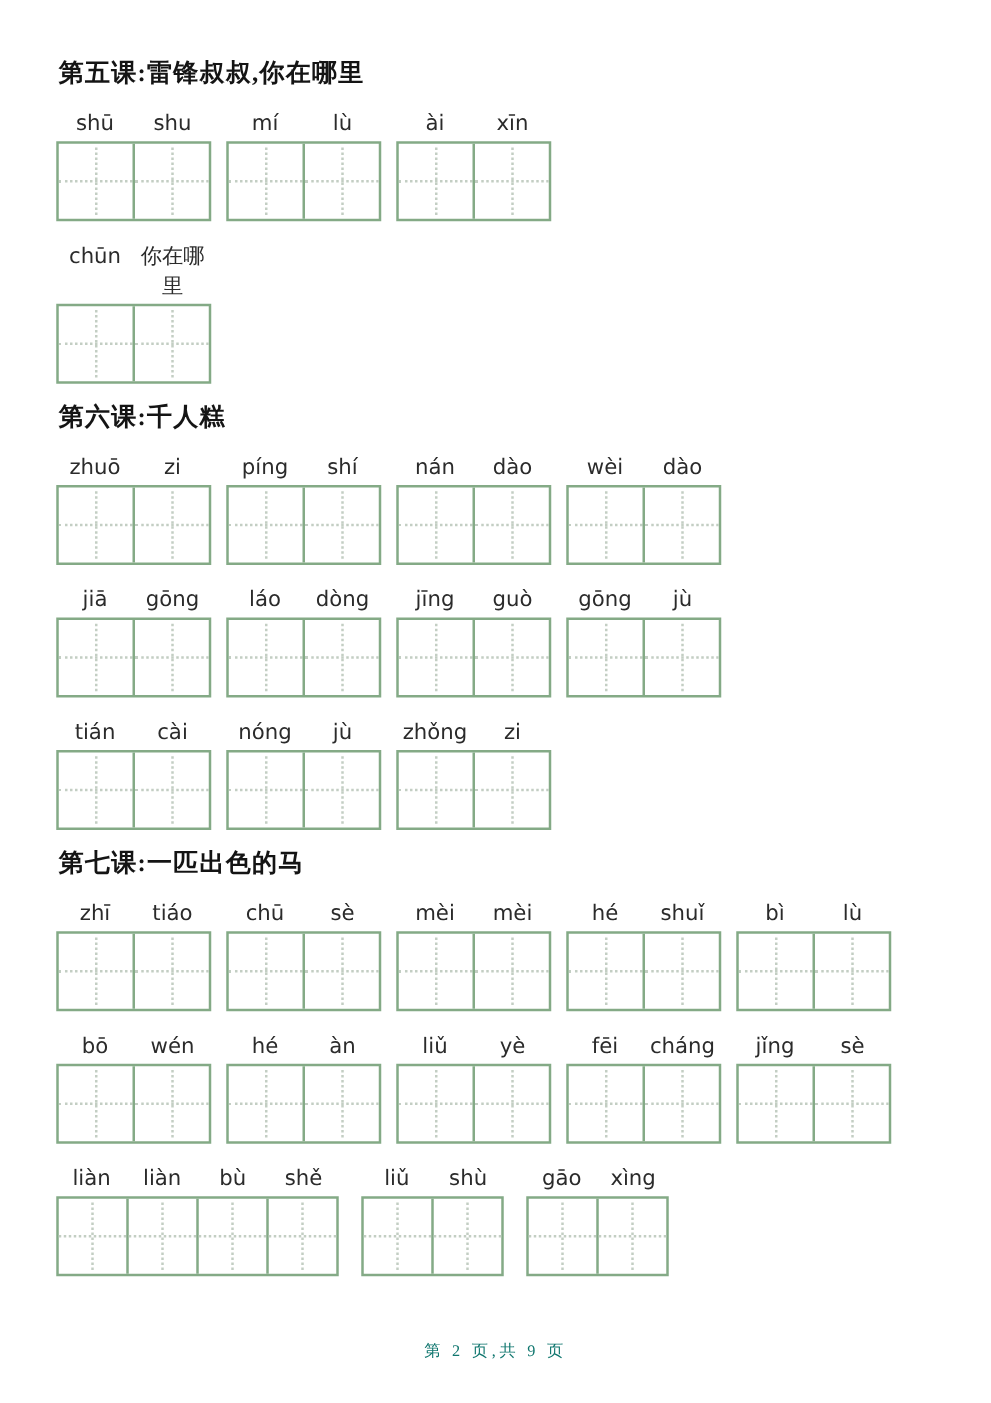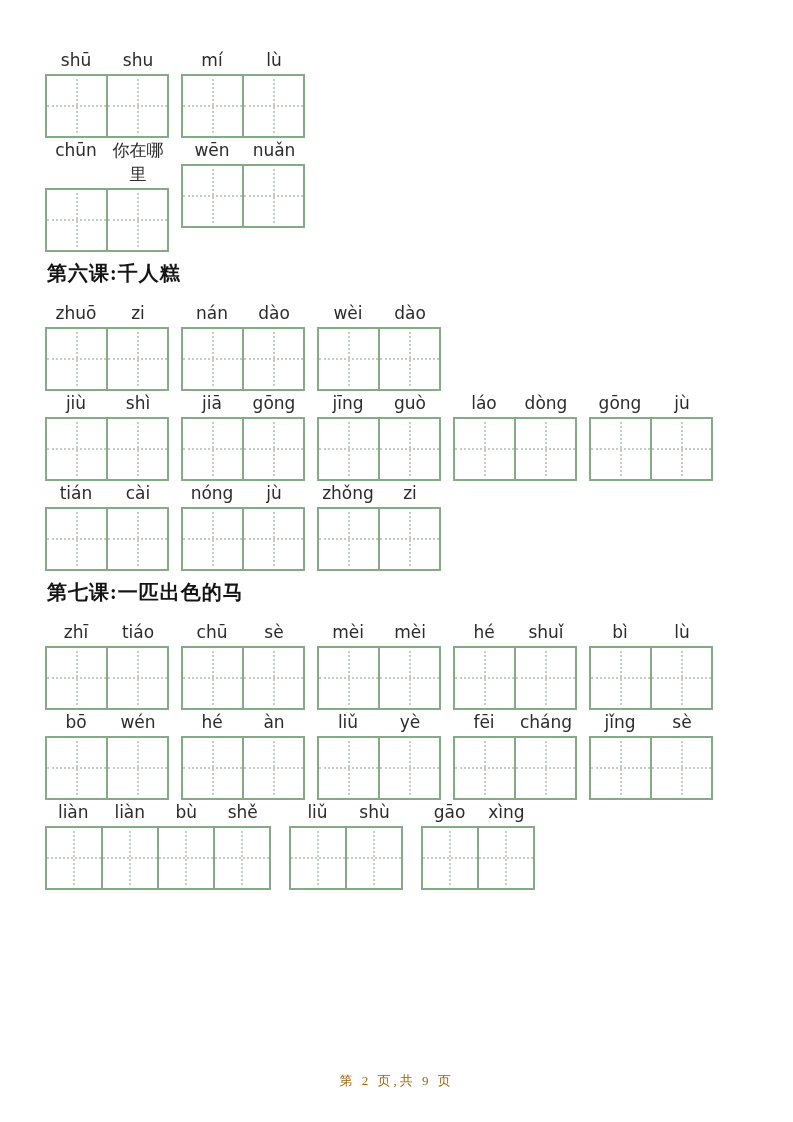--- a/index.html
+++ b/index.html
@@ -12,21 +12,21 @@
   }
   .content { padding:48px 0 0 45px; }
   .section { margin-bottom:10px; }
   .section-title {
     font-family:"Liberation Serif", serif;
     font-weight:700; font-size:20px; line-height:23px;
     color:var(--title);
     margin:0 0 16px 2px;
     letter-spacing:1px;
   }
-  .word-row { display:flex; }
+  .word-row { display:flex; margin-bottom:16px; }
   .group { display:flex; flex-direction:column; margin-right:12px; }
   .pinyin-row { display:flex; width:100%; margin-bottom:2px; }
   .pinyin {
     flex:1; text-align:center;
     font-size:17px; line-height:24px; color:var(--ink);
   }
   .boxes { display:flex; border:2px solid var(--grid); background:#fff; }
   .cell { width:59px; height:60px; position:relative; border-left:2px solid var(--grid); }
   .cell:first-child { border-left:none; }
   .cell::before {
@@ -36,29 +36,30 @@
   .cell::after {
     content:""; position:absolute; top:50%; left:0; right:0; height:0;
     border-top:2px dotted var(--dash); margin-top:-1px;
   }
   .word-row.compact .group { margin-right:18px; }
   .word-row.compact .cell { width:54px; }
   .footer {
     position:absolute; left:0; right:0; top:1072px;
     text-align:center;
     font-family:"Liberation Serif", serif;
-    font-size:13px; color:#a16207; letter-spacing:3px;
+    font-size:13px; color:#0f766e; letter-spacing:3px;
   }
 </style>
 </head>
 <body style="--grid: #84aa86; --dash: #c3cec3; --ink: #2b2b2b; --title: #141414;">
 
 <div class="page">
   <main class="content" id="sections-root">
       <section class="section">
+        <h2 class="section-title">第五课:雷锋叔叔,你在哪里</h2>
         <div class="word-row">
           <div class="group">
             <div class="pinyin-row">
               <span class="pinyin">shū</span>
               <span class="pinyin">shu</span>
             </div>
             <div class="boxes">
               <span class="cell"></span>
               <span class="cell"></span>
             </div>
@@ -66,36 +67,36 @@
           <div class="group">
             <div class="pinyin-row">
               <span class="pinyin">mí</span>
               <span class="pinyin">lù</span>
             </div>
             <div class="boxes">
               <span class="cell"></span>
               <span class="cell"></span>
             </div>
           </div>
+          <div class="group">
+            <div class="pinyin-row">
+              <span class="pinyin">ài</span>
+              <span class="pinyin">xīn</span>
+            </div>
+            <div class="boxes">
+              <span class="cell"></span>
+              <span class="cell"></span>
+            </div>
+          </div>
         </div>
         <div class="word-row">
           <div class="group">
             <div class="pinyin-row">
               <span class="pinyin">chūn</span>
               <span class="pinyin">你在哪里</span>
-            </div>
-            <div class="boxes">
-              <span class="cell"></span>
-              <span class="cell"></span>
-            </div>
-          </div>
-          <div class="group">
-            <div class="pinyin-row">
-              <span class="pinyin">wēn</span>
-              <span class="pinyin">nuǎn</span>
             </div>
             <div class="boxes">
               <span class="cell"></span>
               <span class="cell"></span>
             </div>
           </div>
         </div>
       </section>
       <section class="section">
         <h2 class="section-title">第六课:千人糕</h2>
@@ -105,20 +106,30 @@
               <span class="pinyin">zhuō</span>
               <span class="pinyin">zi</span>
             </div>
             <div class="boxes">
               <span class="cell"></span>
               <span class="cell"></span>
             </div>
           </div>
           <div class="group">
             <div class="pinyin-row">
+              <span class="pinyin">píng</span>
+              <span class="pinyin">shí</span>
+            </div>
+            <div class="boxes">
+              <span class="cell"></span>
+              <span class="cell"></span>
+            </div>
+          </div>
+          <div class="group">
+            <div class="pinyin-row">
               <span class="pinyin">nán</span>
               <span class="pinyin">dào</span>
             </div>
             <div class="boxes">
               <span class="cell"></span>
               <span class="cell"></span>
             </div>
           </div>
           <div class="group">
             <div class="pinyin-row">
@@ -127,52 +138,42 @@
             </div>
             <div class="boxes">
               <span class="cell"></span>
               <span class="cell"></span>
             </div>
           </div>
         </div>
         <div class="word-row">
           <div class="group">
             <div class="pinyin-row">
-              <span class="pinyin">jiù</span>
-              <span class="pinyin">shì</span>
-            </div>
-            <div class="boxes">
-              <span class="cell"></span>
-              <span class="cell"></span>
-            </div>
-          </div>
-          <div class="group">
-            <div class="pinyin-row">
               <span class="pinyin">jiā</span>
               <span class="pinyin">gōng</span>
             </div>
             <div class="boxes">
               <span class="cell"></span>
               <span class="cell"></span>
             </div>
           </div>
           <div class="group">
             <div class="pinyin-row">
+              <span class="pinyin">láo</span>
+              <span class="pinyin">dòng</span>
+            </div>
+            <div class="boxes">
+              <span class="cell"></span>
+              <span class="cell"></span>
+            </div>
+          </div>
+          <div class="group">
+            <div class="pinyin-row">
               <span class="pinyin">jīng</span>
               <span class="pinyin">guò</span>
-            </div>
-            <div class="boxes">
-              <span class="cell"></span>
-              <span class="cell"></span>
-            </div>
-          </div>
-          <div class="group">
-            <div class="pinyin-row">
-              <span class="pinyin">láo</span>
-              <span class="pinyin">dòng</span>
             </div>
             <div class="boxes">
               <span class="cell"></span>
               <span class="cell"></span>
             </div>
           </div>
           <div class="group">
             <div class="pinyin-row">
               <span class="pinyin">gōng</span>
               <span class="pinyin">jù</span>

